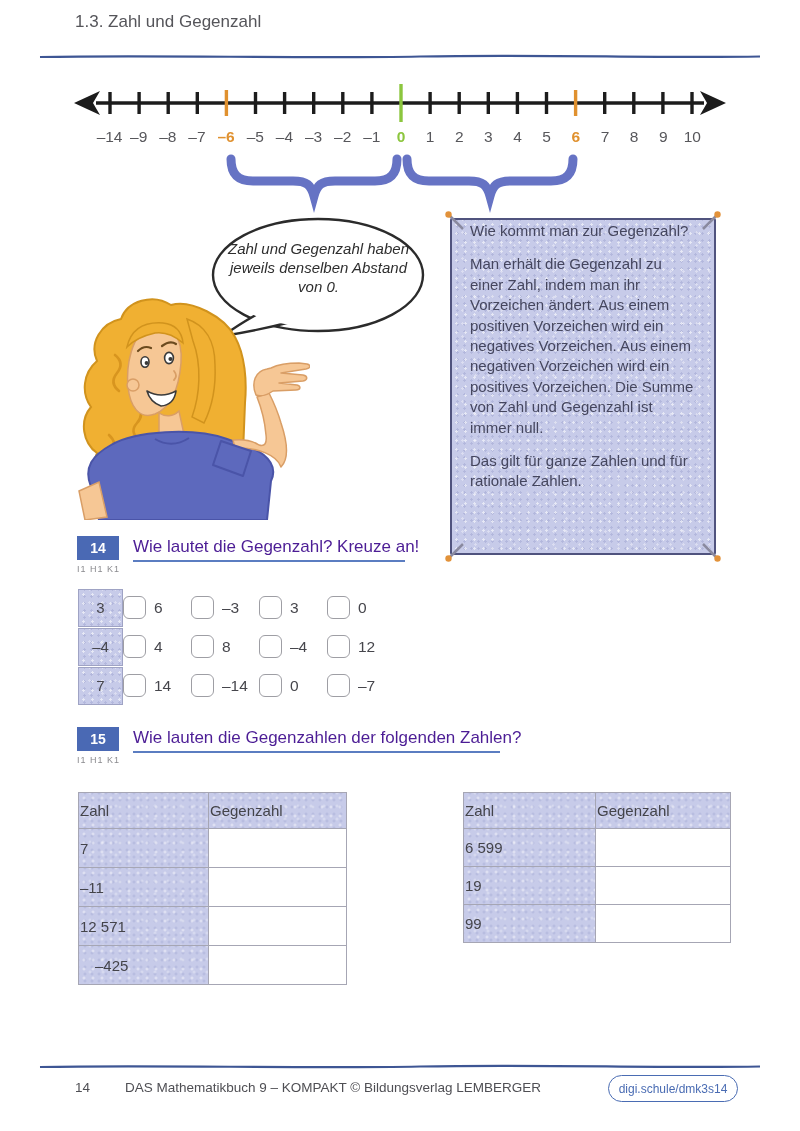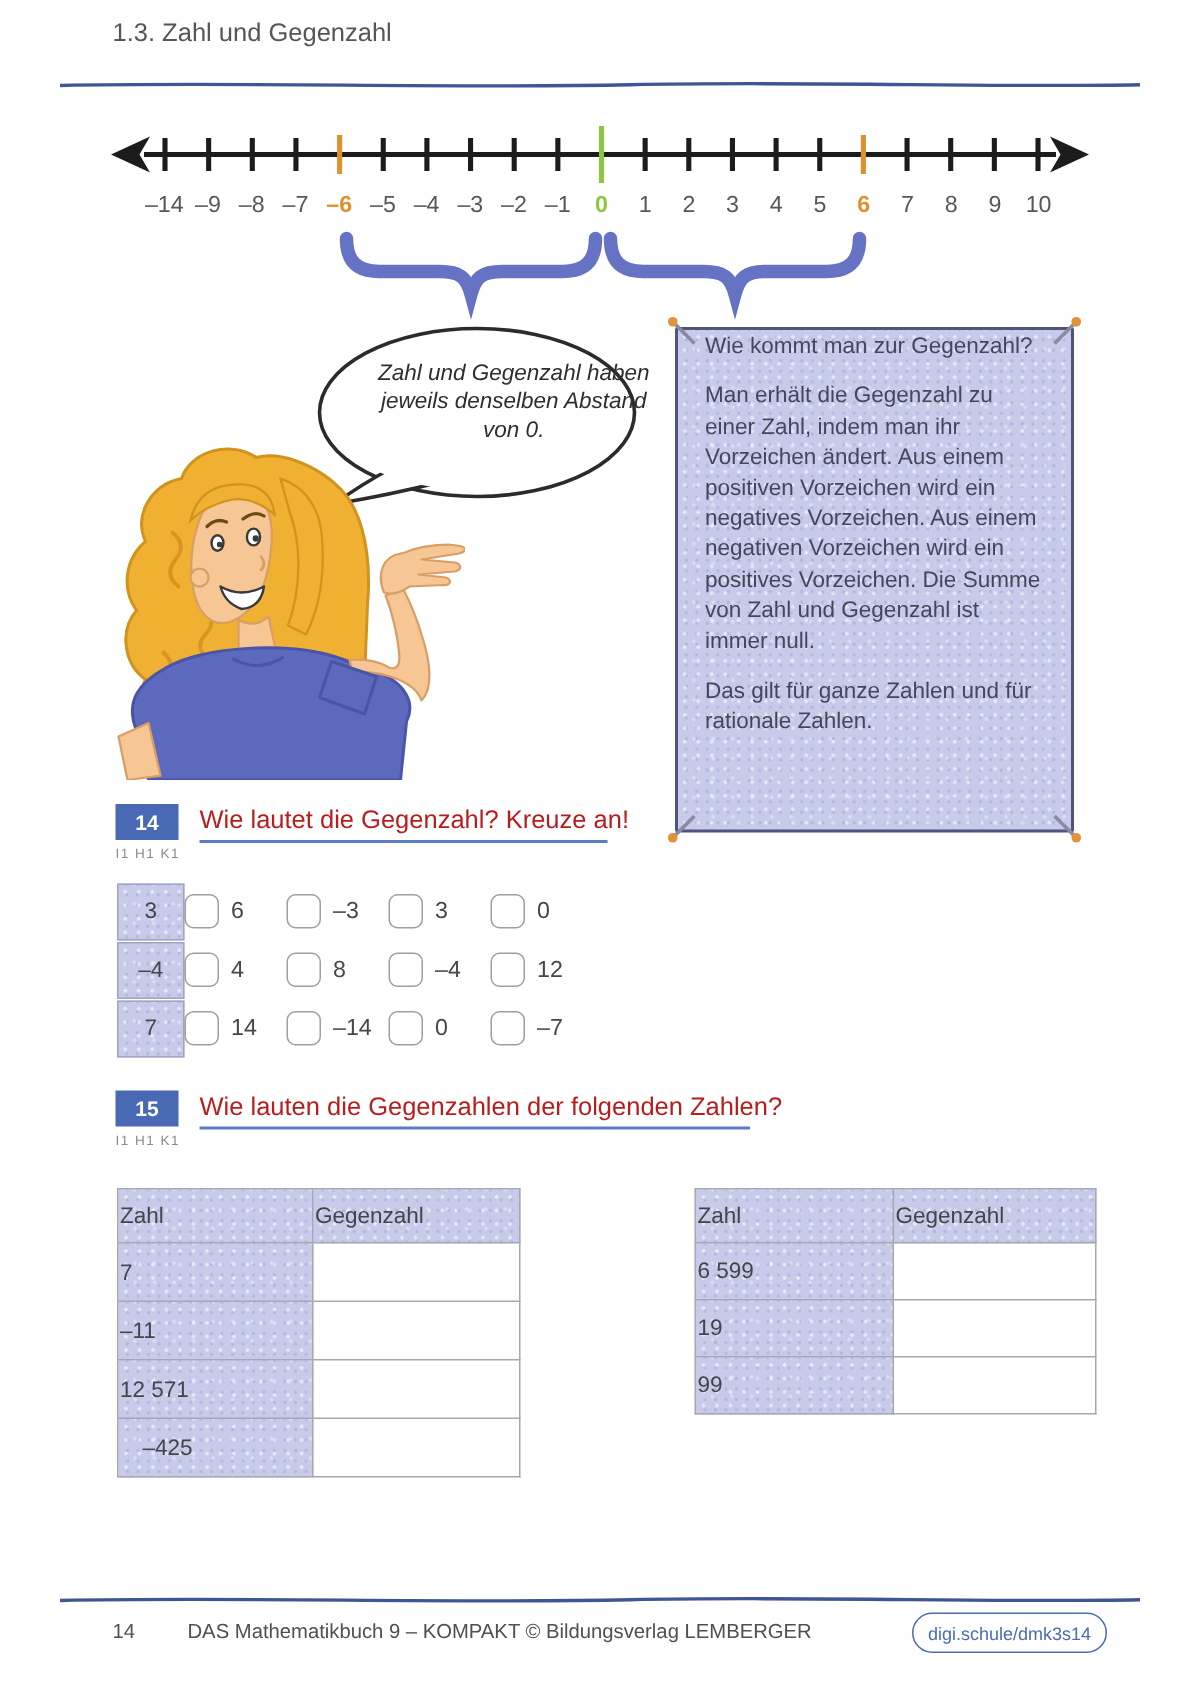--- a/index.html
+++ b/index.html
@@ -11,39 +11,39 @@
   .page-heading{left:75px;top:12px;font-size:17px;color:#55555a;}
 
   
   .nl-labels{left:95px;top:128px;width:612px;display:flex;}
   .nl-labels span{flex:1;text-align:center;font-size:15.5px;color:#57575b;}
   .nl-labels span.orange{color:#e0912f;font-weight:bold;}
   .nl-labels span.green{color:#8cc63e;font-weight:bold;}
 
   
   .bubble-text{left:226px;top:239px;width:185px;text-align:center;
-     font-style:italic;font-weight:500;font-size:15px;line-height:1.28;color:#2e2e2e;margin-left:24px;}
+     font-style:italic;font-weight:500;font-size:15px;line-height:1.28;color:#2e2e2e;}
 
   
   .info-box{left:450px;top:218px;width:266px;height:337px;box-sizing:border-box;
      border:2px solid #50537e;border-radius:2px;padding:1px 18px;}
   .info-box p{margin:0 0 13px 0;font-size:15px;line-height:1.36;color:#45465e;}
   .spk{background-color:#c7cbe9;
      background-image:radial-gradient(rgba(255,255,255,.55) 1px,transparent 1.4px),
                       radial-gradient(rgba(255,255,255,.35) 1px,transparent 1.2px),
                       radial-gradient(rgba(110,116,175,.22) 1px,transparent 1.3px);
      background-size:9px 9px,13px 13px,7px 7px;
      background-position:0 0,4px 6px,2px 3px;}
   .pin{position:absolute;width:26px;height:26px;}
 
   
   .badge{width:42px;height:24px;background:#4a69b4;color:#fff;font-size:14px;
      font-weight:bold;display:flex;align-items:center;justify-content:center;}
   .codes{font-size:9px;color:#8a8a8e;letter-spacing:1px;}
-  .ex-title{font-size:17px;color:#b91c1c;text-align:center;}
+  .ex-title{font-size:17px;color:#4c1d95;text-align:center;}
   .title-rule{height:2px;background:#5b7dc1;}
 
   
   .ex14-grid{left:78px;top:588px;}
   .ex14-row{display:flex;align-items:center;height:39px;}
   .given-cell{width:45px;height:38px;box-sizing:border-box;border:1px solid #9fa3c4;
      display:flex;align-items:center;justify-content:center;font-size:15px;color:#46464c;}
   .opt-slot{width:68px;display:flex;align-items:center;gap:8px;}
   .opt-slot:first-of-type{margin-left:15px;}
   .checkbox{width:23px;height:23px;box-sizing:border-box;border:1.6px solid #9e9ea4;

